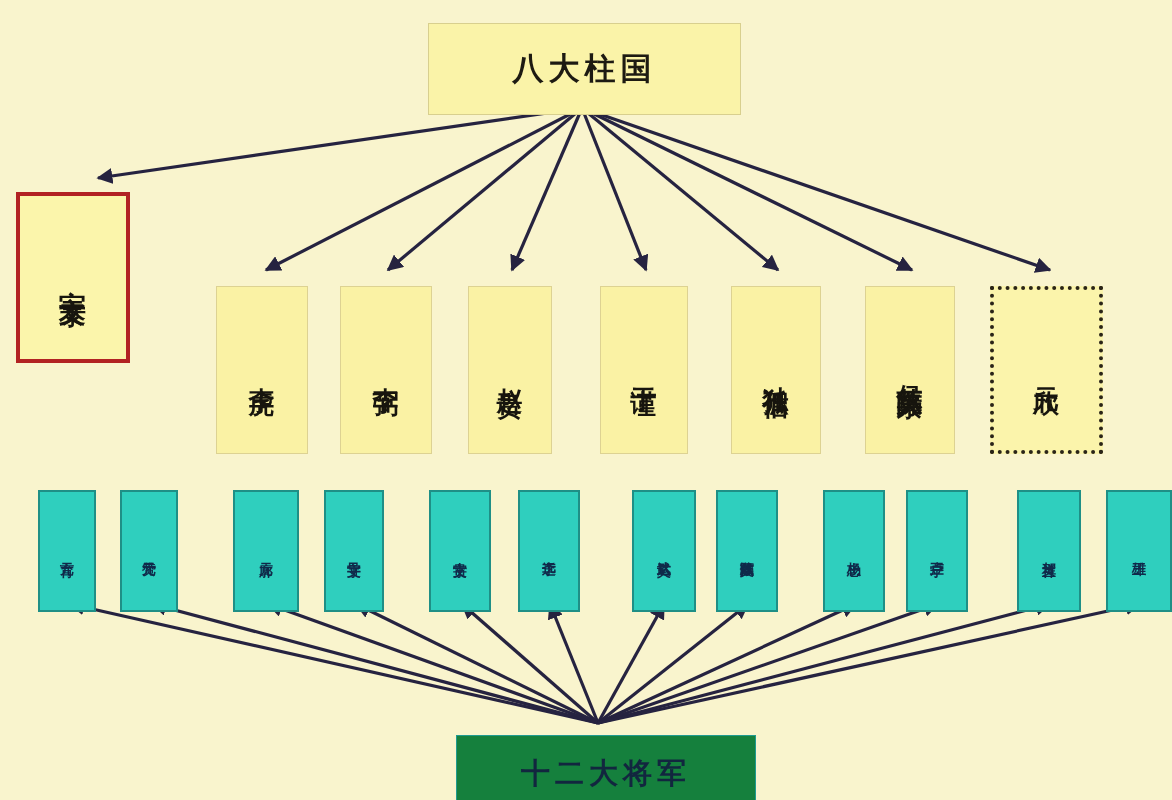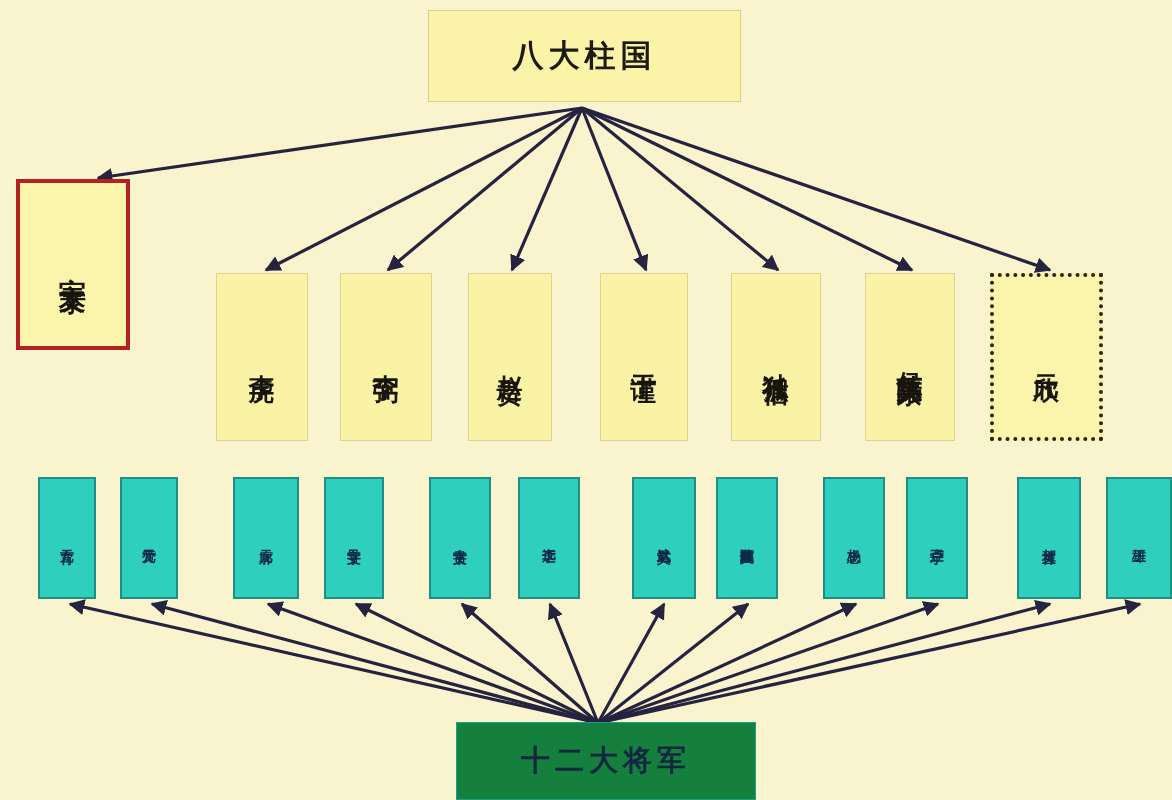--- a/index.html
+++ b/index.html
@@ -33,20 +33,21 @@
     width: 1172px;
     height: 800px;
     pointer-events: none;
   }
   .node {
     position: absolute;
     box-sizing: border-box;
     display: flex;
     align-items: center;
     justify-content: center;
+    margin-top: 13px;
   }
   .label-h {
     font-size: 31px;
     letter-spacing: 5px;
     color: #1d1a12;
     font-weight: 600;
     white-space: nowrap;
   }
   .label-v {
     writing-mode: vertical-rl;

